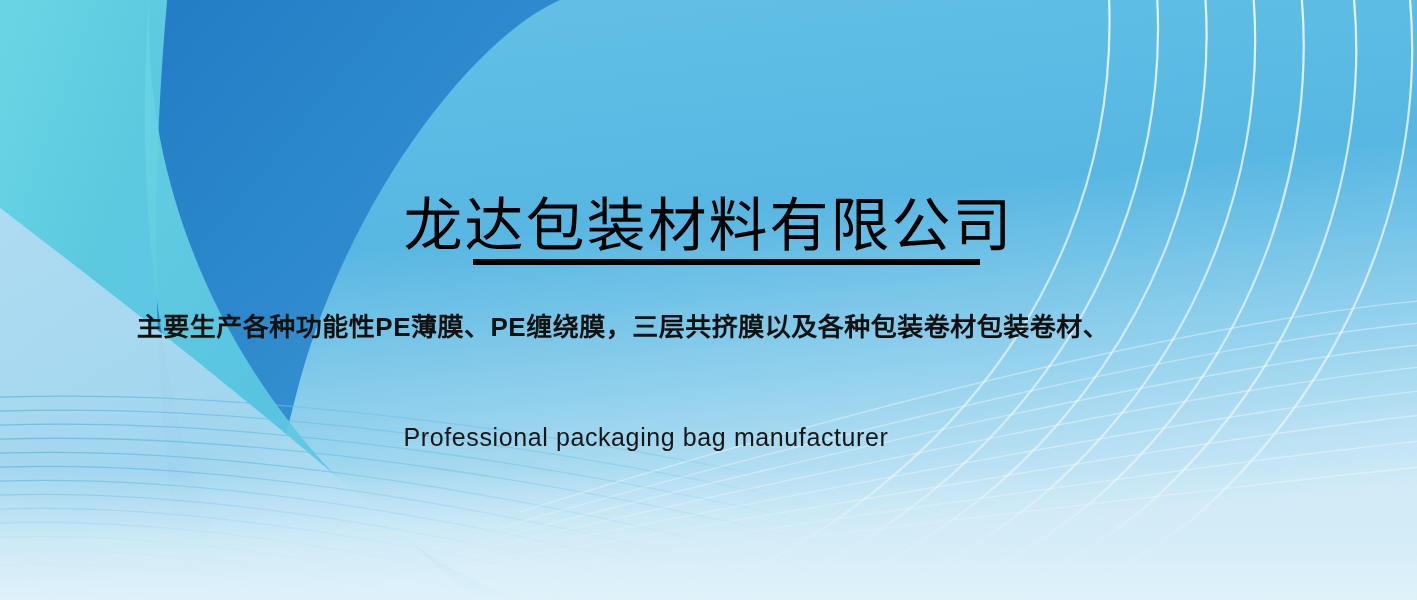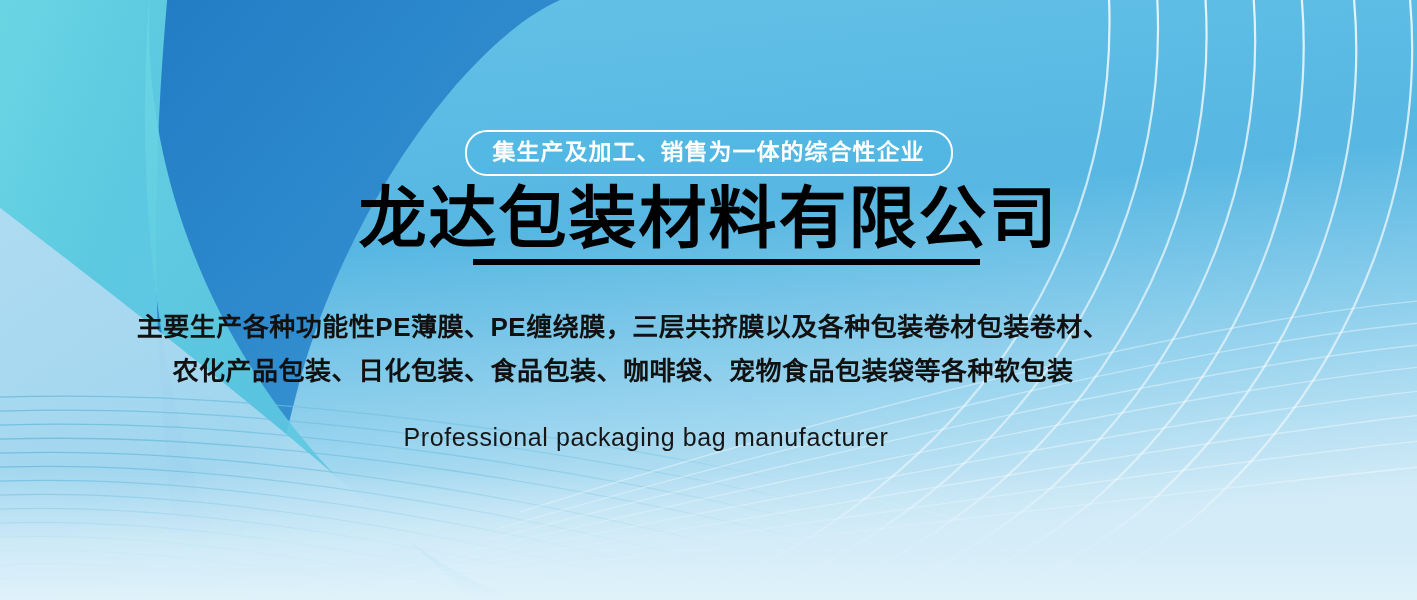--- a/index.html
+++ b/index.html
@@ -52,26 +52,26 @@
     color: #ffffff;
     font-size: 23px;
     font-weight: 700;
     letter-spacing: 1px;
     line-height: 28px;
     white-space: nowrap;
   }
 
   .title {
     position: absolute;
-    top: 182px;
+    top: 190px;
     left: 50%;
     transform: translateX(-50%);
     color: #000000;
-    font-size: 68px;
-    font-weight: 700;
+    font-size: 59px;
+    font-weight: 400;
     letter-spacing: 2px;
     line-height: 72px;
     white-space: nowrap;
   }
 
   .title-rule {
     position: absolute;
     top: 259px;
     left: 473px;
     width: 507px;
@@ -196,27 +196,25 @@
       <path d="M 1300 -20 C 1320 156 1260 354 1092 502 C 980 592 870 628 790 634"></path>
       <path d="M 1352 -20 C 1374 158 1312 360 1142 510 C 1030 598 920 632 840 638"></path>
       <path d="M 1408 -20 C 1430 160 1366 366 1194 518 C 1082 604 972 636 892 642"></path>
     </g>
 
     <rect x="0" y="470" width="1417" height="130" fill="url(#gFoot)"></rect>
   </svg>
 
   <div class="content">
 
-    <div class="badge">集生产及加工、销售为一体的综合性企业</div>
 
     <div class="title">龙达包装材料有限公司</div>
 
     <div class="title-rule"></div>
 
     <div class="desc">
       <span class="desc-line">主要生产各种功能性PE薄膜、PE缠绕膜，三层共挤膜以及各种包装卷材包装卷材、</span>
-      <span class="desc-line">农化产品包装、日化包装、食品包装、咖啡袋、宠物食品包装袋等各种软包装</span>
     </div>
 
     <div class="tagline">Professional packaging bag manufacturer</div>
 
   </div>
 </div>
 
 </body></html>

